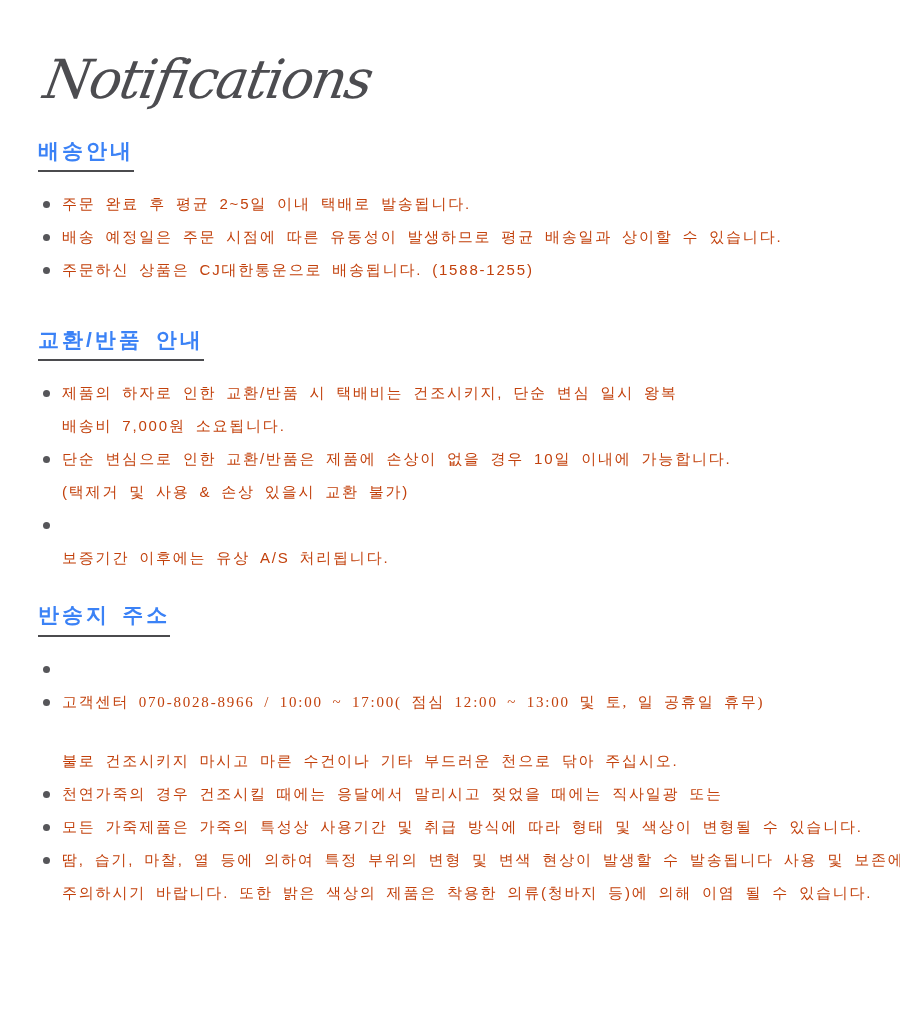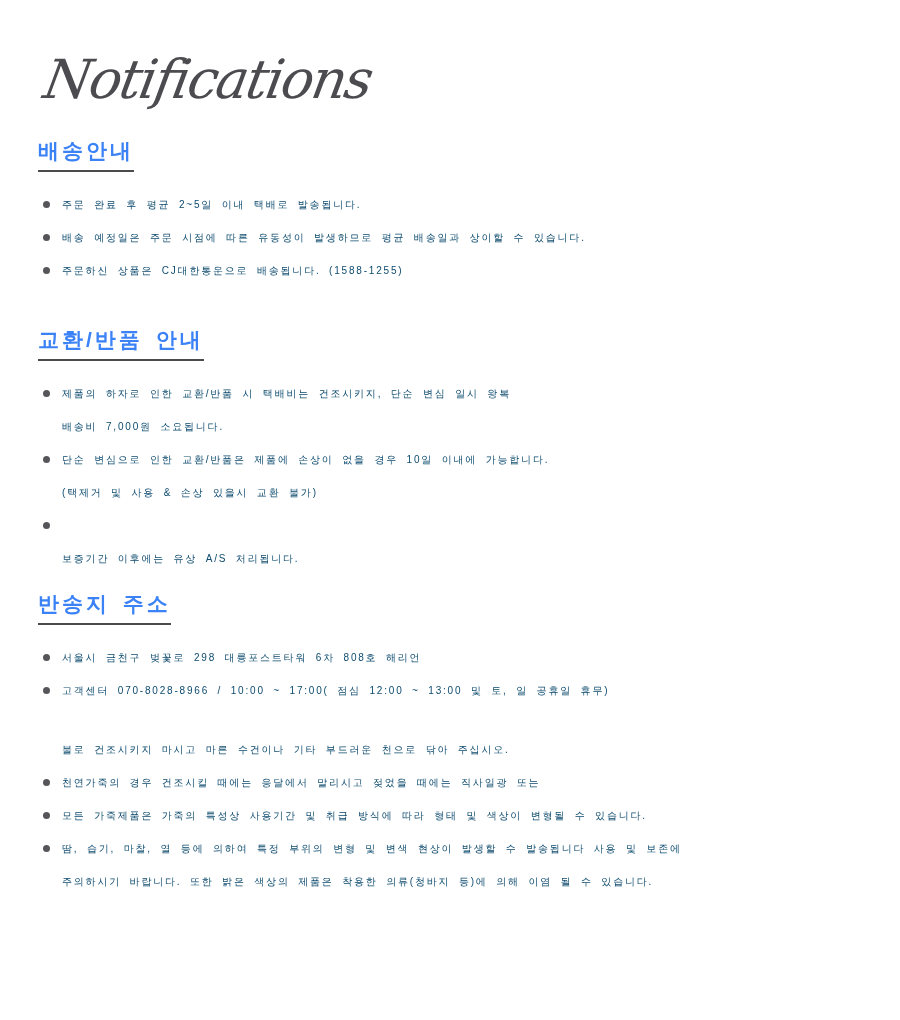--- a/index.html
+++ b/index.html
@@ -20,21 +20,21 @@
   .logo {
     margin-left: 30px;
     height: 86px;
   }
   .section {
     margin-left: 38px;
     margin-right: 20px;
   }
   .sec-shipping   { margin-top: 14px; }
   .sec-exchange   { margin-top: 40px; }
-  .sec-address    { margin-top: 16px; }
+  .sec-address    { margin-top: 28px; font-family: Liberation Serif, serif; }
   .sec-handling   { margin-top: 26px; }
   .section-title {
     display: inline-block;
     font-size: 21px;
     line-height: 25px;
     font-weight: bold;
     letter-spacing: 3px;
     word-spacing: 4px;
     color: #3b82f6;
     border-bottom: 2px solid #4b4b4e;
@@ -44,24 +44,24 @@
   .item-list {
     margin-top: 16px;
   }
   .line {
     display: flex;
     align-items: center;
     height: 33px;
     white-space: nowrap;
   }
   .line .txt {
-    font-size: 10px;
+    font-size: 15px;
     letter-spacing: 1.8px;
     word-spacing: 4px;
-    color: #0c4a6e;
+    color: #c2410c;
   }
   .bullet {
     flex: none;
     width: 7px;
     height: 7px;
     border-radius: 50%;
     background: #56565a;
     margin-left: 5px;
     margin-right: 12px;
   }
@@ -122,21 +122,20 @@
         <span class="txt">보증기간 이후에는 유상 A/S 처리됩니다.</span>
       </div>
     </div>
   </div>
 
   <div class="section sec-address">
     <div class="section-title">반송지 주소</div>
     <div class="item-list">
       <div class="line first">
         <span class="bullet"></span>
-        <span class="txt">서울시 금천구 벚꽃로 298 대륭포스트타워 6차 808호 해리언</span>
       </div>
       <div class="line first">
         <span class="bullet"></span>
         <span class="txt">고객센터 070-8028-8966 / 10:00 ~ 17:00( 점심 12:00 ~ 13:00 및 토, 일 공휴일 휴무)</span>
       </div>
     </div>
   </div>
 
   <div class="section sec-handling">
     <div class="item-list">

